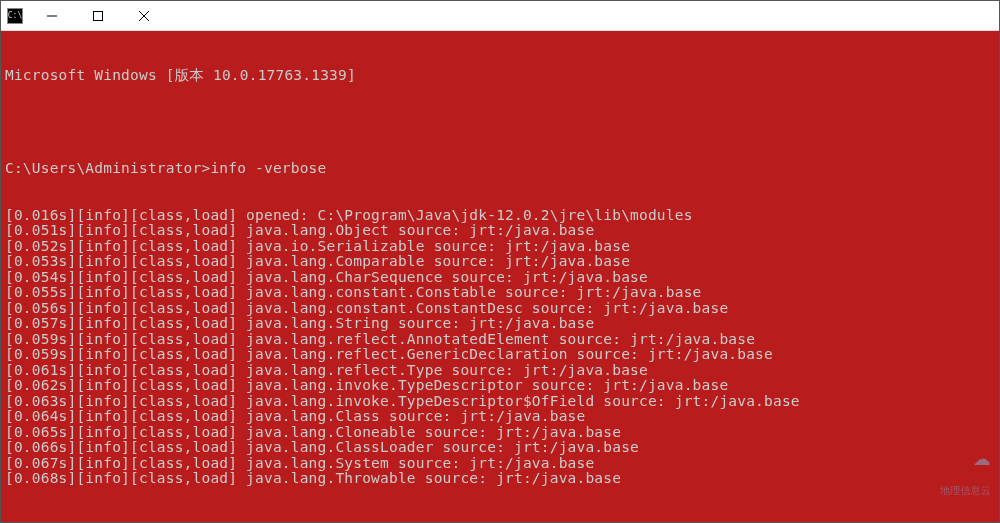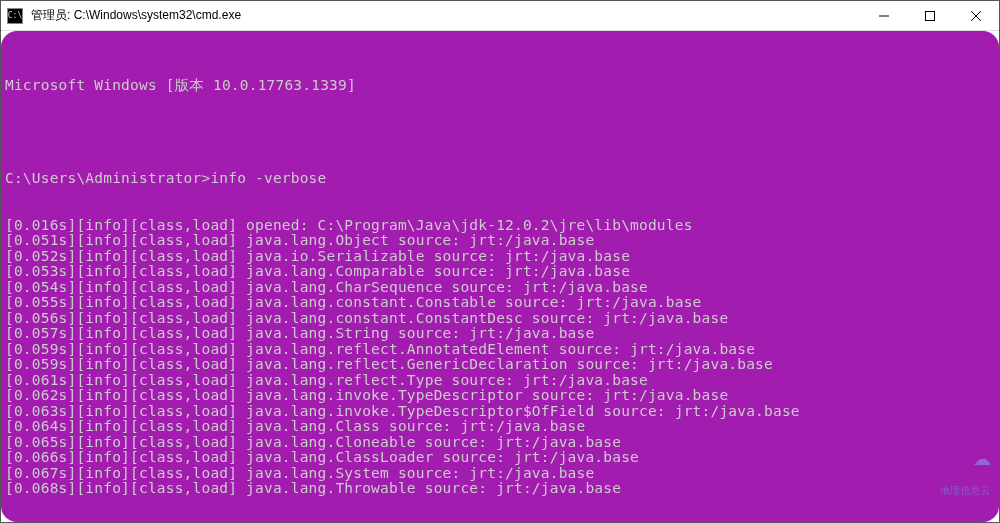--- a/index.html
+++ b/index.html
@@ -6,46 +6,44 @@
   html, body { width: 1000px; height: 523px; overflow: hidden; font-family: "Segoe UI", sans-serif; background: #f0f0f0; }
   .window { width: 1000px; height: 523px; background: #fff; border: 1px solid #555; display: flex; flex-direction: column; }
   .titlebar { height: 30px; background: #fff; display: flex; align-items: center; border-bottom: 1px solid #ddd; }
   .titlebar-icon { width: 16px; height: 16px; margin: 0 6px; background: #000; border: 1px solid #888; display: flex; align-items: center; justify-content: center; }
   .titlebar-icon span { color: #ccc; font: 8px/1 monospace; }
   .titlebar-text { flex: 1; font-size: 12px; color: #000; padding-left: 2px; }
   .win-controls { display: flex; height: 100%; }
   .win-btn { width: 46px; height: 100%; display: flex; align-items: center; justify-content: center; background: #fff; }
   .win-btn svg { width: 10px; height: 10px; }
   .terminal {
-    flex: 1; background: #a21caf; color: #ccc;
+    flex: 1; background: #b91c1c; color: #ccc;
     font-family: "NSimSun","SimSun","Consolas",monospace;
     font-size: 14.5px; line-height: 15.5px;
-    padding: 16px 4px; white-space: pre; overflow: hidden; position: relative;
+    padding: 6px 4px; white-space: pre; overflow: hidden; position: relative;
     letter-spacing: 0.2px;
-    border-radius: 16px;
   }
   .terminal .line { display: block; }
   .watermark {
     position: absolute; right: 8px; bottom: 8px;
     font-size: 10px; color: rgba(120,200,255,0.35);
     text-align: right; pointer-events: none;
     font-family: sans-serif;
   }
   .watermark .wm-icon { font-size: 18px; color: rgba(120,200,255,0.45); display:block; }
 </style>
 </head>
 <body>
 
 <div class="window">
 
   <div class="titlebar">
     <div class="titlebar-icon">
       <span>C:\</span>
     </div>
-    <div class="titlebar-text">管理员: C:\Windows\system32\cmd.exe</div>
     <div class="win-controls">
       <div class="win-btn">
         <svg viewBox="0 0 10 10">
             <line x1="0" y1="5" x2="10" y2="5" stroke="#000" stroke-width="1"></line>
           </svg>
       </div>
       <div class="win-btn">
         <svg viewBox="0 0 10 10">
             <rect x="0.5" y="0.5" width="9" height="9" fill="none" stroke="#000" stroke-width="1"></rect>
           </svg>

